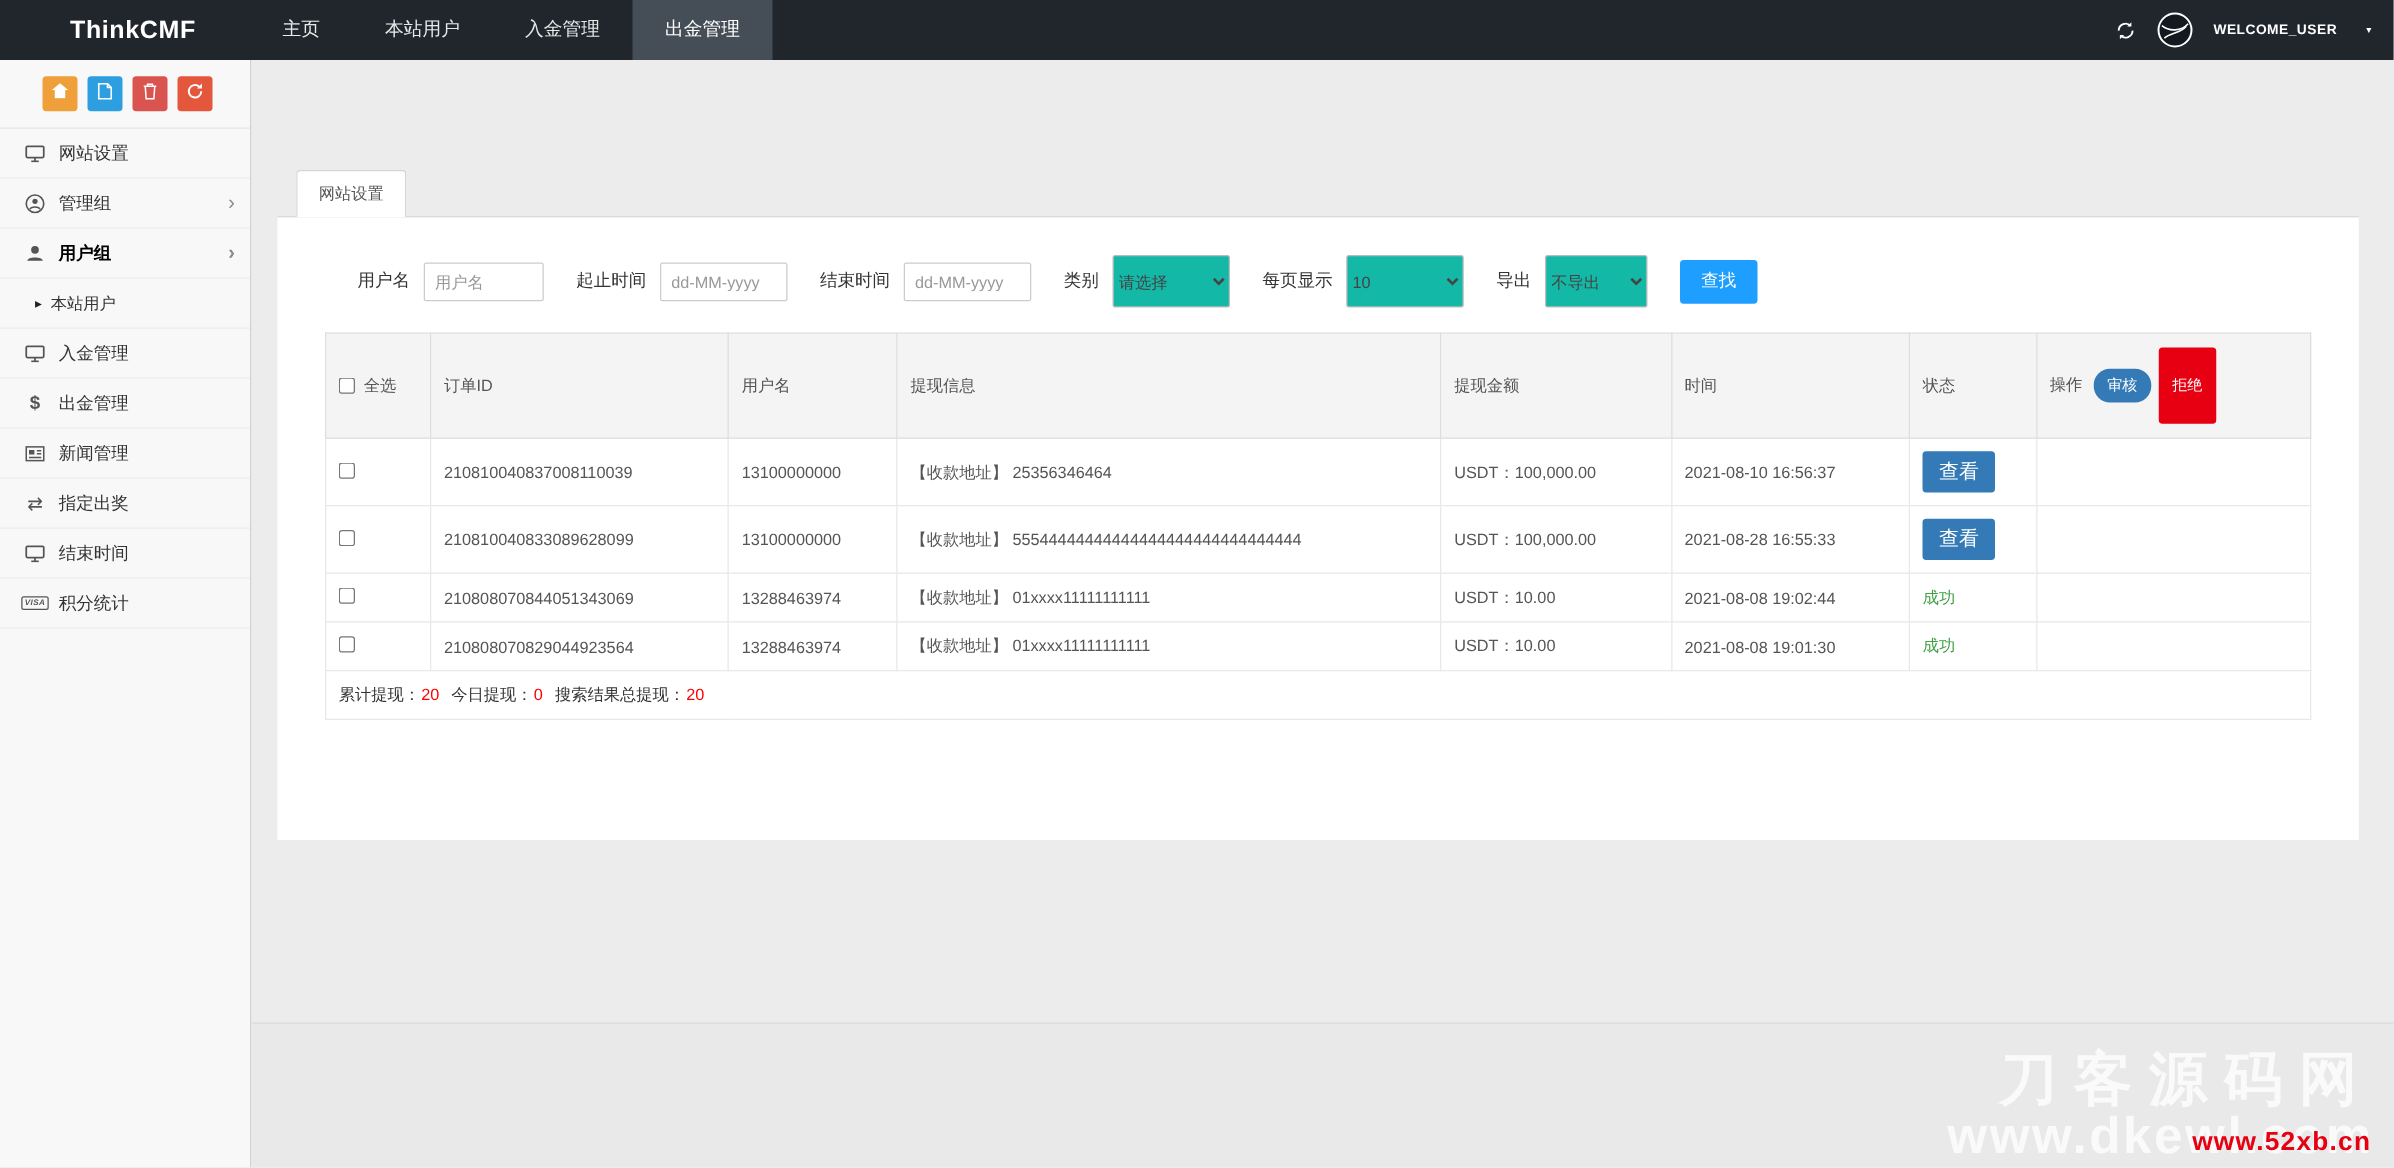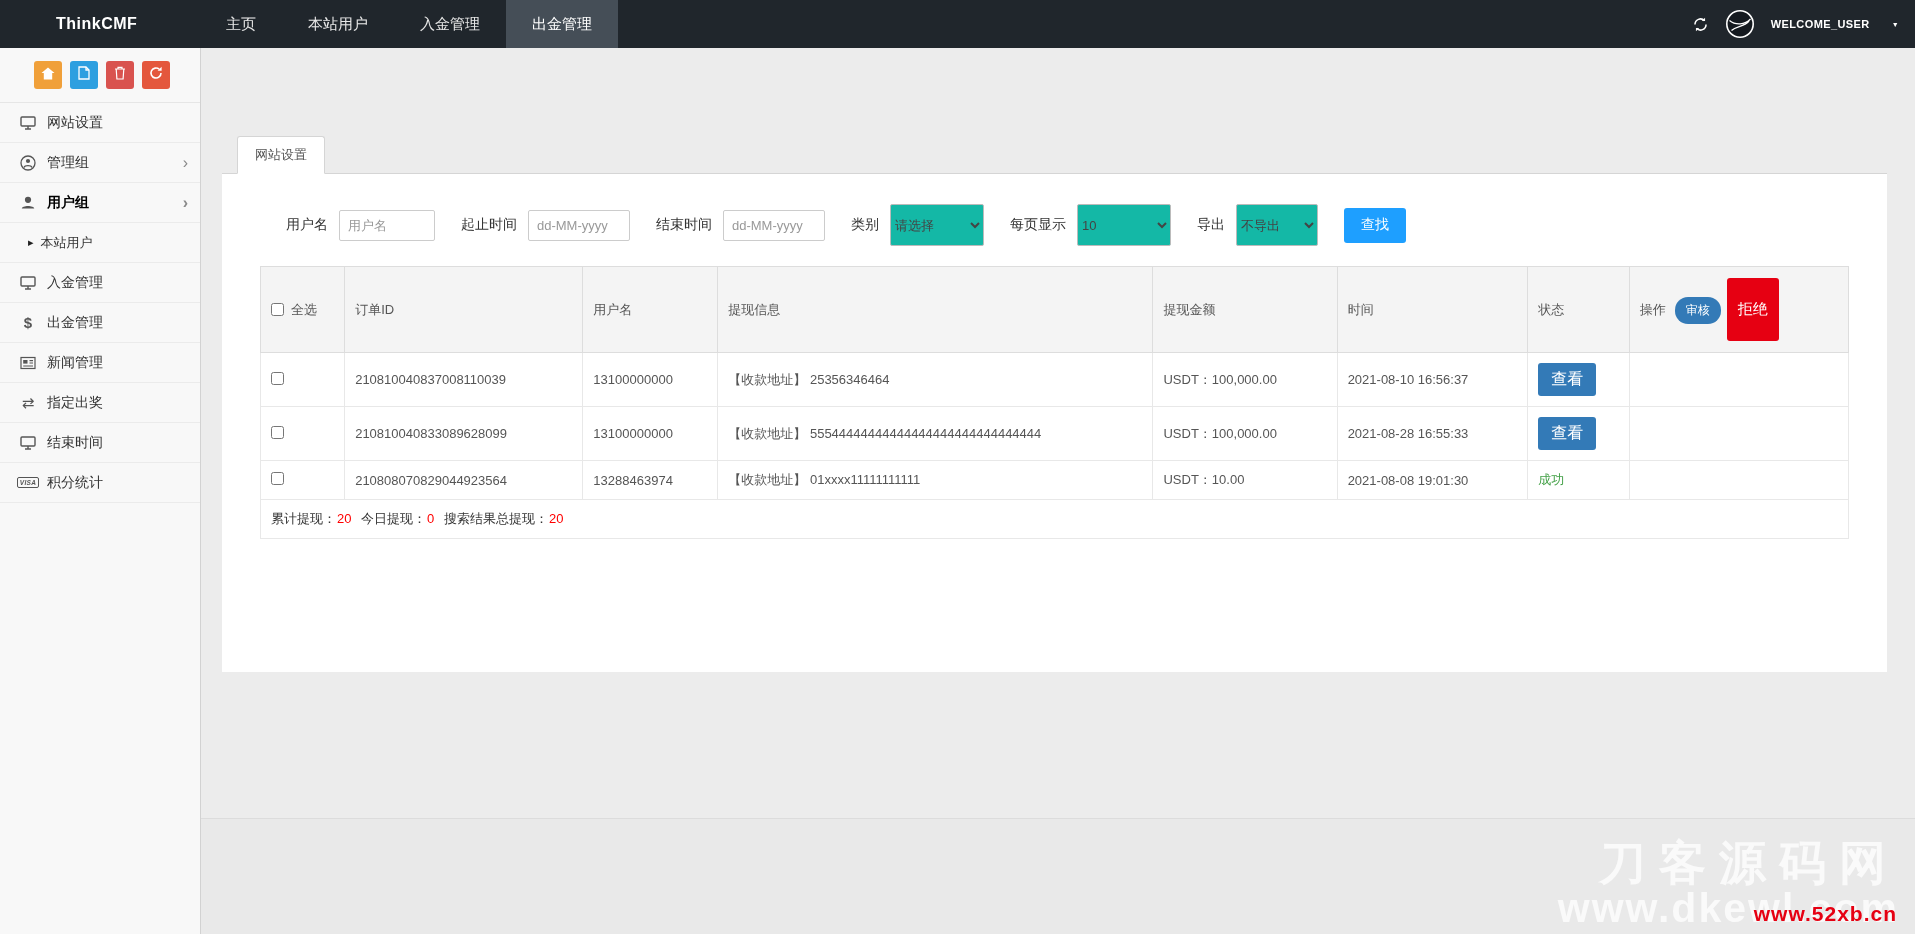--- a/index.html
+++ b/index.html
@@ -7,21 +7,21 @@
   body {
     font-family: "Liberation Sans", "DejaVu Sans", sans-serif;
     background: #ececec;
     position: relative;
     color: #333;
   }
   
   .navbar {
     height: 48px; background: #20262c; display: flex; align-items: stretch; color: #fff;
   }
-  .brand { width: 200px; display: flex; align-items: center; padding-left: 56px; font-size: 16px; font-weight: bold; letter-spacing: .5px; cursor: pointer; text-align: right; }
+  .brand { width: 200px; display: flex; align-items: center; padding-left: 56px; font-size: 20px; font-weight: bold; letter-spacing: .5px; cursor: pointer; text-align: right; }
   .nav-menu { display: flex; }
   .nav-item { padding: 0 26px; line-height: 48px; font-size: 15px; color: #e8e8e8; text-decoration: none; cursor: pointer; }
   .nav-item.active { background: #454e57; color: #fff; }
   .nav-right { margin-left: auto; display: flex; align-items: center; gap: 16px; padding-right: 16px; }
   .nav-icon { display: inline-flex; cursor: pointer; }
   .avatar { display: inline-flex; cursor: pointer; }
   .welcome { display: flex; align-items: center; gap: 22px; font-size: 11px; font-weight: bold; color: #fff; letter-spacing: .4px; cursor: pointer; text-decoration: none; }
   .caret { font-size: 7px; line-height: 1; }
 
   
@@ -61,21 +61,21 @@
   .btn-search { height: 35px; padding: 0 17px; background: #1E9FFF; color: #fff; border: none; border-radius: 3px; font-size: 14px; cursor: pointer; font-family: inherit; }
 
   
   .grid { width: 100%; border-collapse: collapse; font-size: 13px; color: #555; table-layout: fixed; }
   .grid th { background: #f4f4f4; border: 1px solid #ddd; padding: 11px 10px; text-align: left; font-weight: normal; color: #555; white-space: nowrap; }
   .grid td { border: 1px solid #e8e8e8; border-top: 1px solid #e0e0e0; padding: 10px 10px; white-space: nowrap; overflow: hidden; }
   .grid tbody tr { background: #fff; }
   .chk { display: flex; align-items: center; gap: 7px; cursor: pointer; }
   .btn-view { background: #337ab7; color: #fff; border: none; padding: 6px 13px; border-radius: 3px; font-size: 16px; cursor: pointer; font-family: Liberation Sans, sans-serif; }
   .btn-approve { background: #337ab7; color: #fff; border: none; padding: 5px 11px; border-radius: 13px; font-size: 12px; cursor: pointer; margin-left: 9px; font-family: inherit; }
-  .btn-reject { background: #e60012; color: #fff; border: none; padding: 22px 11px; border-radius: 3px; font-size: 15px; cursor: pointer; margin-left: 6px; font-family: Liberation Serif, serif; }
+  .btn-reject { background: #e60012; color: #fff; border: none; padding: 22px 11px; border-radius: 3px; font-size: 12px; cursor: pointer; margin-left: 6px; font-family: Liberation Serif, serif; }
   .success { color: #43a047; }
   .summary-cell { border: 1px solid #ddd; padding: 11px 10px; color: #333; background: #fff; font-size: 13px; }
   .summary-cell .red { color: #ff0000; margin: 0 6px 0 1px; }
 
   
   .footer { position: absolute; left: 201px; right: 0; bottom: 0; height: 116px; background: #e9e9e9; border-top: 1px solid #dcdcdc; }
   .watermark { position: absolute; right: 16px; bottom: 4px; text-align: right; line-height: 1.05; }
   .wm1 { font-size: 47px; font-weight: bold; color: rgba(255,255,255,0.75); letter-spacing: 13px; white-space: nowrap; }
   .wm2 { font-size: 41px; font-weight: bold; color: rgba(255,255,255,0.75); position: relative; white-space: nowrap; letter-spacing: 2px; }
   .wm-red { position: absolute; right: 2px; bottom: 5px; color: #e60012; font-size: 21px; letter-spacing: 1px; }
@@ -299,20 +299,30 @@
           <td>210810040833089628099</td>
           <td>13100000000</td>
           <td>【收款地址】 55544444444444444444444444444444</td>
           <td>USDT：100,000.00</td>
           <td>2021-08-28 16:55:33</td>
           <td><button class="btn-view">查看</button></td>
           <td></td>
         </tr>
         <tr>
           <td><input type="checkbox" style=""></td>
+          <td>210808070844051343069</td>
+          <td>13288463974</td>
+          <td>【收款地址】 01xxxx11111111111</td>
+          <td>USDT：10.00</td>
+          <td>2021-08-08 19:02:44</td>
+          <td><span class="success">成功</span></td>
+          <td></td>
+        </tr>
+        <tr>
+          <td><input type="checkbox" style=""></td>
           <td>210808070829044923564</td>
           <td>13288463974</td>
           <td>【收款地址】 01xxxx11111111111</td>
           <td>USDT：10.00</td>
           <td>2021-08-08 19:01:30</td>
           <td><span class="success">成功</span></td>
           <td></td>
         </tr>
       </tbody>
       <tfoot>

